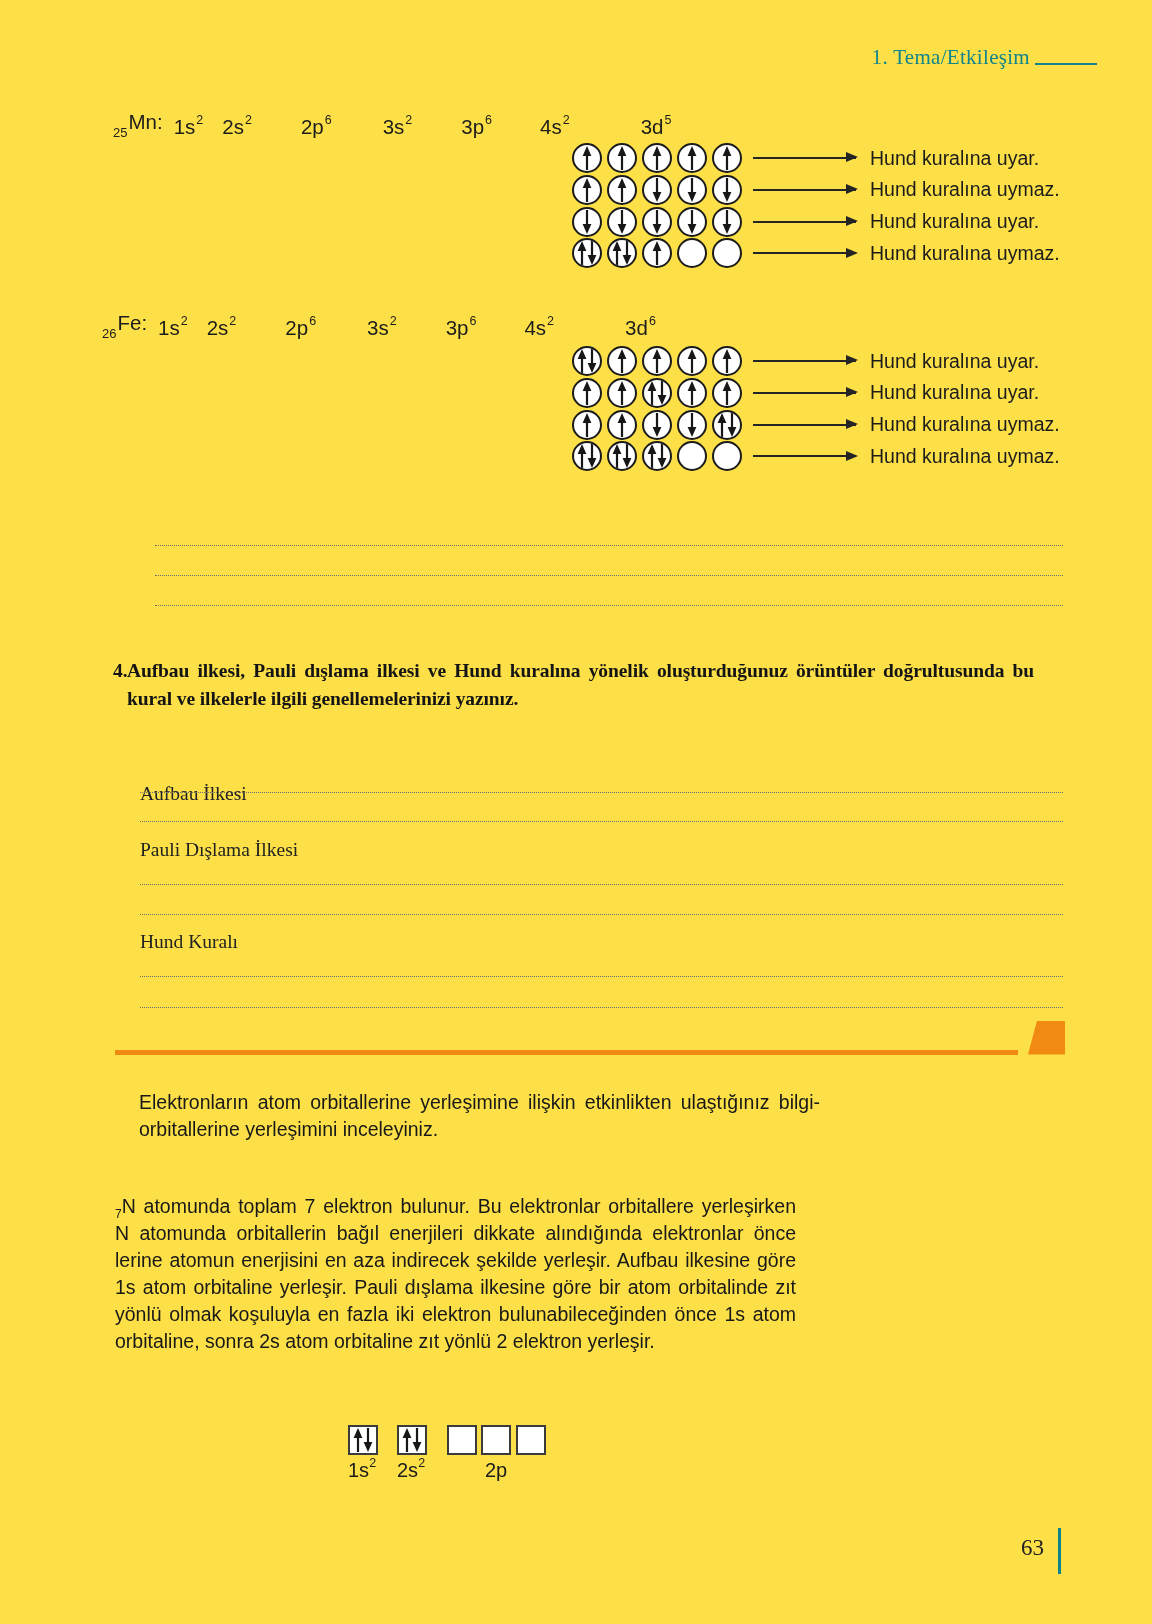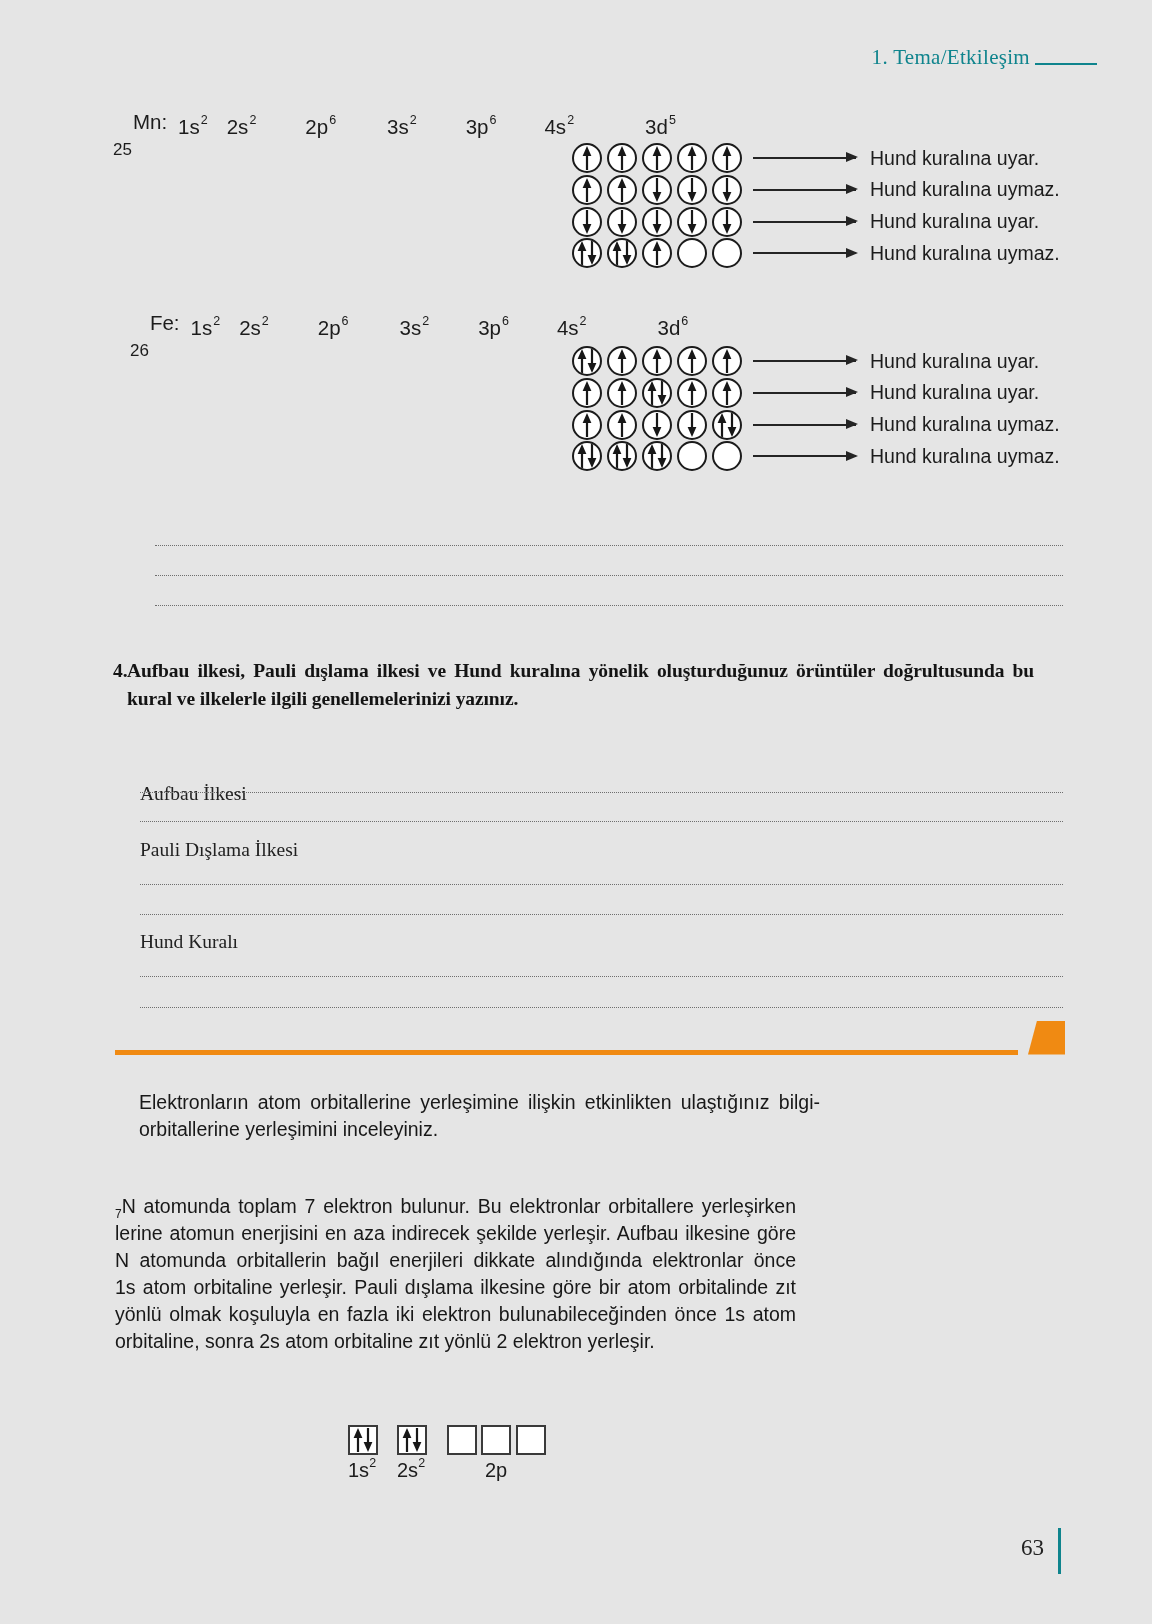--- a/index.html
+++ b/index.html
@@ -1,31 +1,31 @@
 <!DOCTYPE html>
 <html style="--teal: #0f848d; --orange: #f08a12;"><head>
 <meta charset="utf-8">
 <style>
   :root{ --teal:#0f848d; --orange:#f08a12; --ink:#1c1c1c; }
   html,body{margin:0;padding:0;background:#fff;}
-  .page{position:relative;width:1152px;height:1624px;background:#e5e5e5;overflow:hidden;
+  .page{position:relative;width:1152px;height:1624px;background:#fde047;overflow:hidden;
         font-family:"Liberation Sans",sans-serif;color:var(--ink);}
 
   
   .hdr-title{position:absolute;right:122px;top:45px;font:21px "Liberation Serif",serif;
              color:var(--teal);letter-spacing:.3px;}
   .hdr-line{position:absolute;left:1035px;top:63px;width:62px;height:2px;background:var(--teal);}
 
   
   .cfg{position:absolute;display:flex;align-items:flex-start;font-size:20.5px;line-height:24px;white-space:nowrap;}
-  .cfg .el-sub{font-size:17px;margin-top:28px;margin-right:1px;}
+  .cfg .el-sub{font-size:13px;margin-top:11px;margin-right:1px;}
   .cfg .el-sym{margin-right:4px;}
   .cfg sup{font-size:12.5px;position:relative;top:-2px;left:1px;}
   .cfg-mn{left:113px;top:110px;}
-  .cfg-fe{left:130px;top:311px;text-align:center;}
+  .cfg-fe{left:102px;top:311px;text-align:center;}
 
   
   .orb-rows{position:absolute;display:flex;flex-direction:column;row-gap:1.8px;}
   .orb-rows-mn{left:572px;top:143px;}
   .orb-rows-fe{left:572px;top:346px;}
   .orb-row{display:flex;align-items:center;height:30px;}
   .circles{display:flex;column-gap:5px;}
   .orb{width:30px;height:30px;border:2px solid #1b1b1b;border-radius:50%;box-sizing:border-box;
        display:flex;align-items:center;justify-content:center;background:#fff;overflow:hidden;}
   .arr{display:flex;width:10px;height:24px;}
@@ -526,22 +526,22 @@
 
   <div class="orange-line"></div>
   <div class="orange-shape"></div>
 
   <div class="para para-intro" id="para-intro">
       <div class="pline">Elektronların atom orbitallerine yerleşimine ilişkin etkinlikten ulaştığınız bilgi-</div>
       <div class="pline last">orbitallerine yerleşimini inceleyiniz.</div>
     </div>
   <div class="para para-n" id="para-n">
       <div class="pline"><sub class="ss">7</sub>N atomunda toplam 7 elektron bulunur. Bu elektronlar orbitallere yerleşirken</div>
+      <div class="pline">N atomunda orbitallerin bağıl enerjileri dikkate alındığında elektronlar önce</div>
       <div class="pline">lerine atomun enerjisini en aza indirecek şekilde yerleşir. Aufbau ilkesine göre</div>
-      <div class="pline">N atomunda orbitallerin bağıl enerjileri dikkate alındığında elektronlar önce</div>
       <div class="pline">1s atom orbitaline yerleşir. Pauli dışlama ilkesine göre bir atom orbitalinde zıt</div>
       <div class="pline">yönlü olmak koşuluyla en fazla iki elektron bulunabileceğinden önce 1s atom</div>
       <div class="pline last">orbitaline, sonra 2s atom orbitaline zıt yönlü 2 elektron yerleşir.</div>
     </div>
 
   <div class="diagram" id="diagram">
       <span class="dbox" style="margin-left:0px">
         <span class="arr">
           <svg width="10" height="24" viewBox="0 0 10 24" fill="#171717">
             <polygon points="5,0 0.6,10 9.4,10"></polygon>

